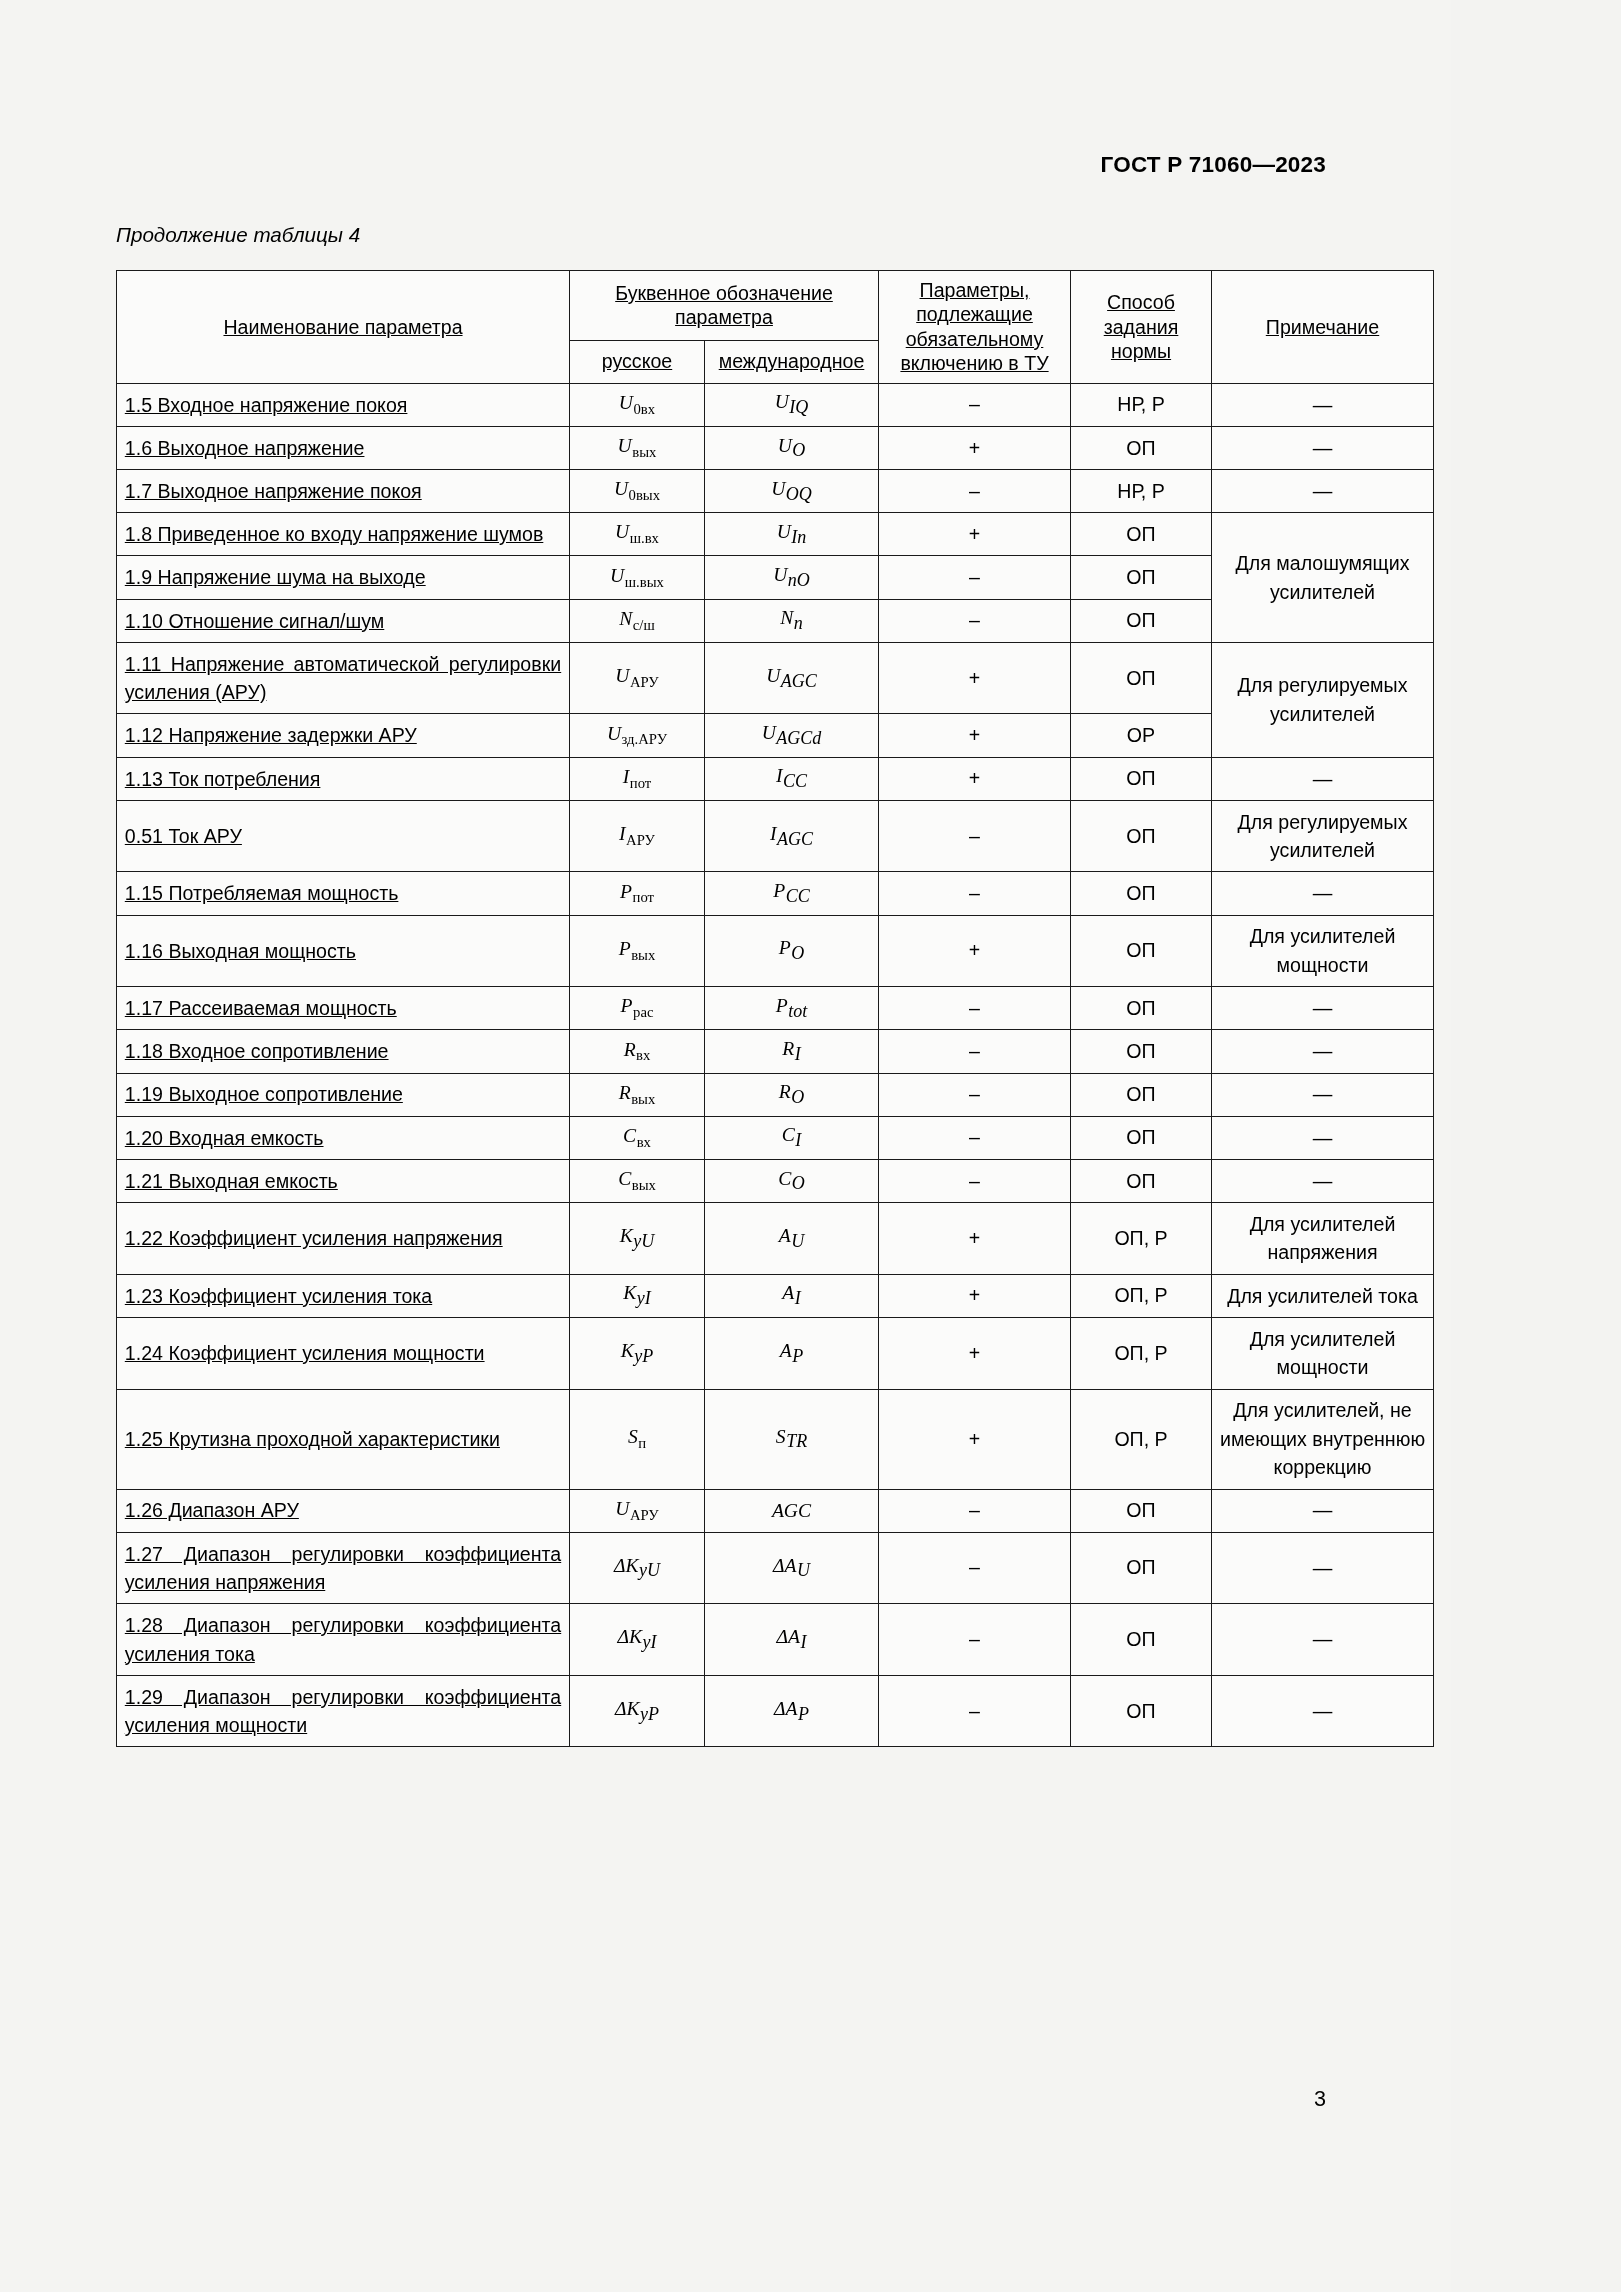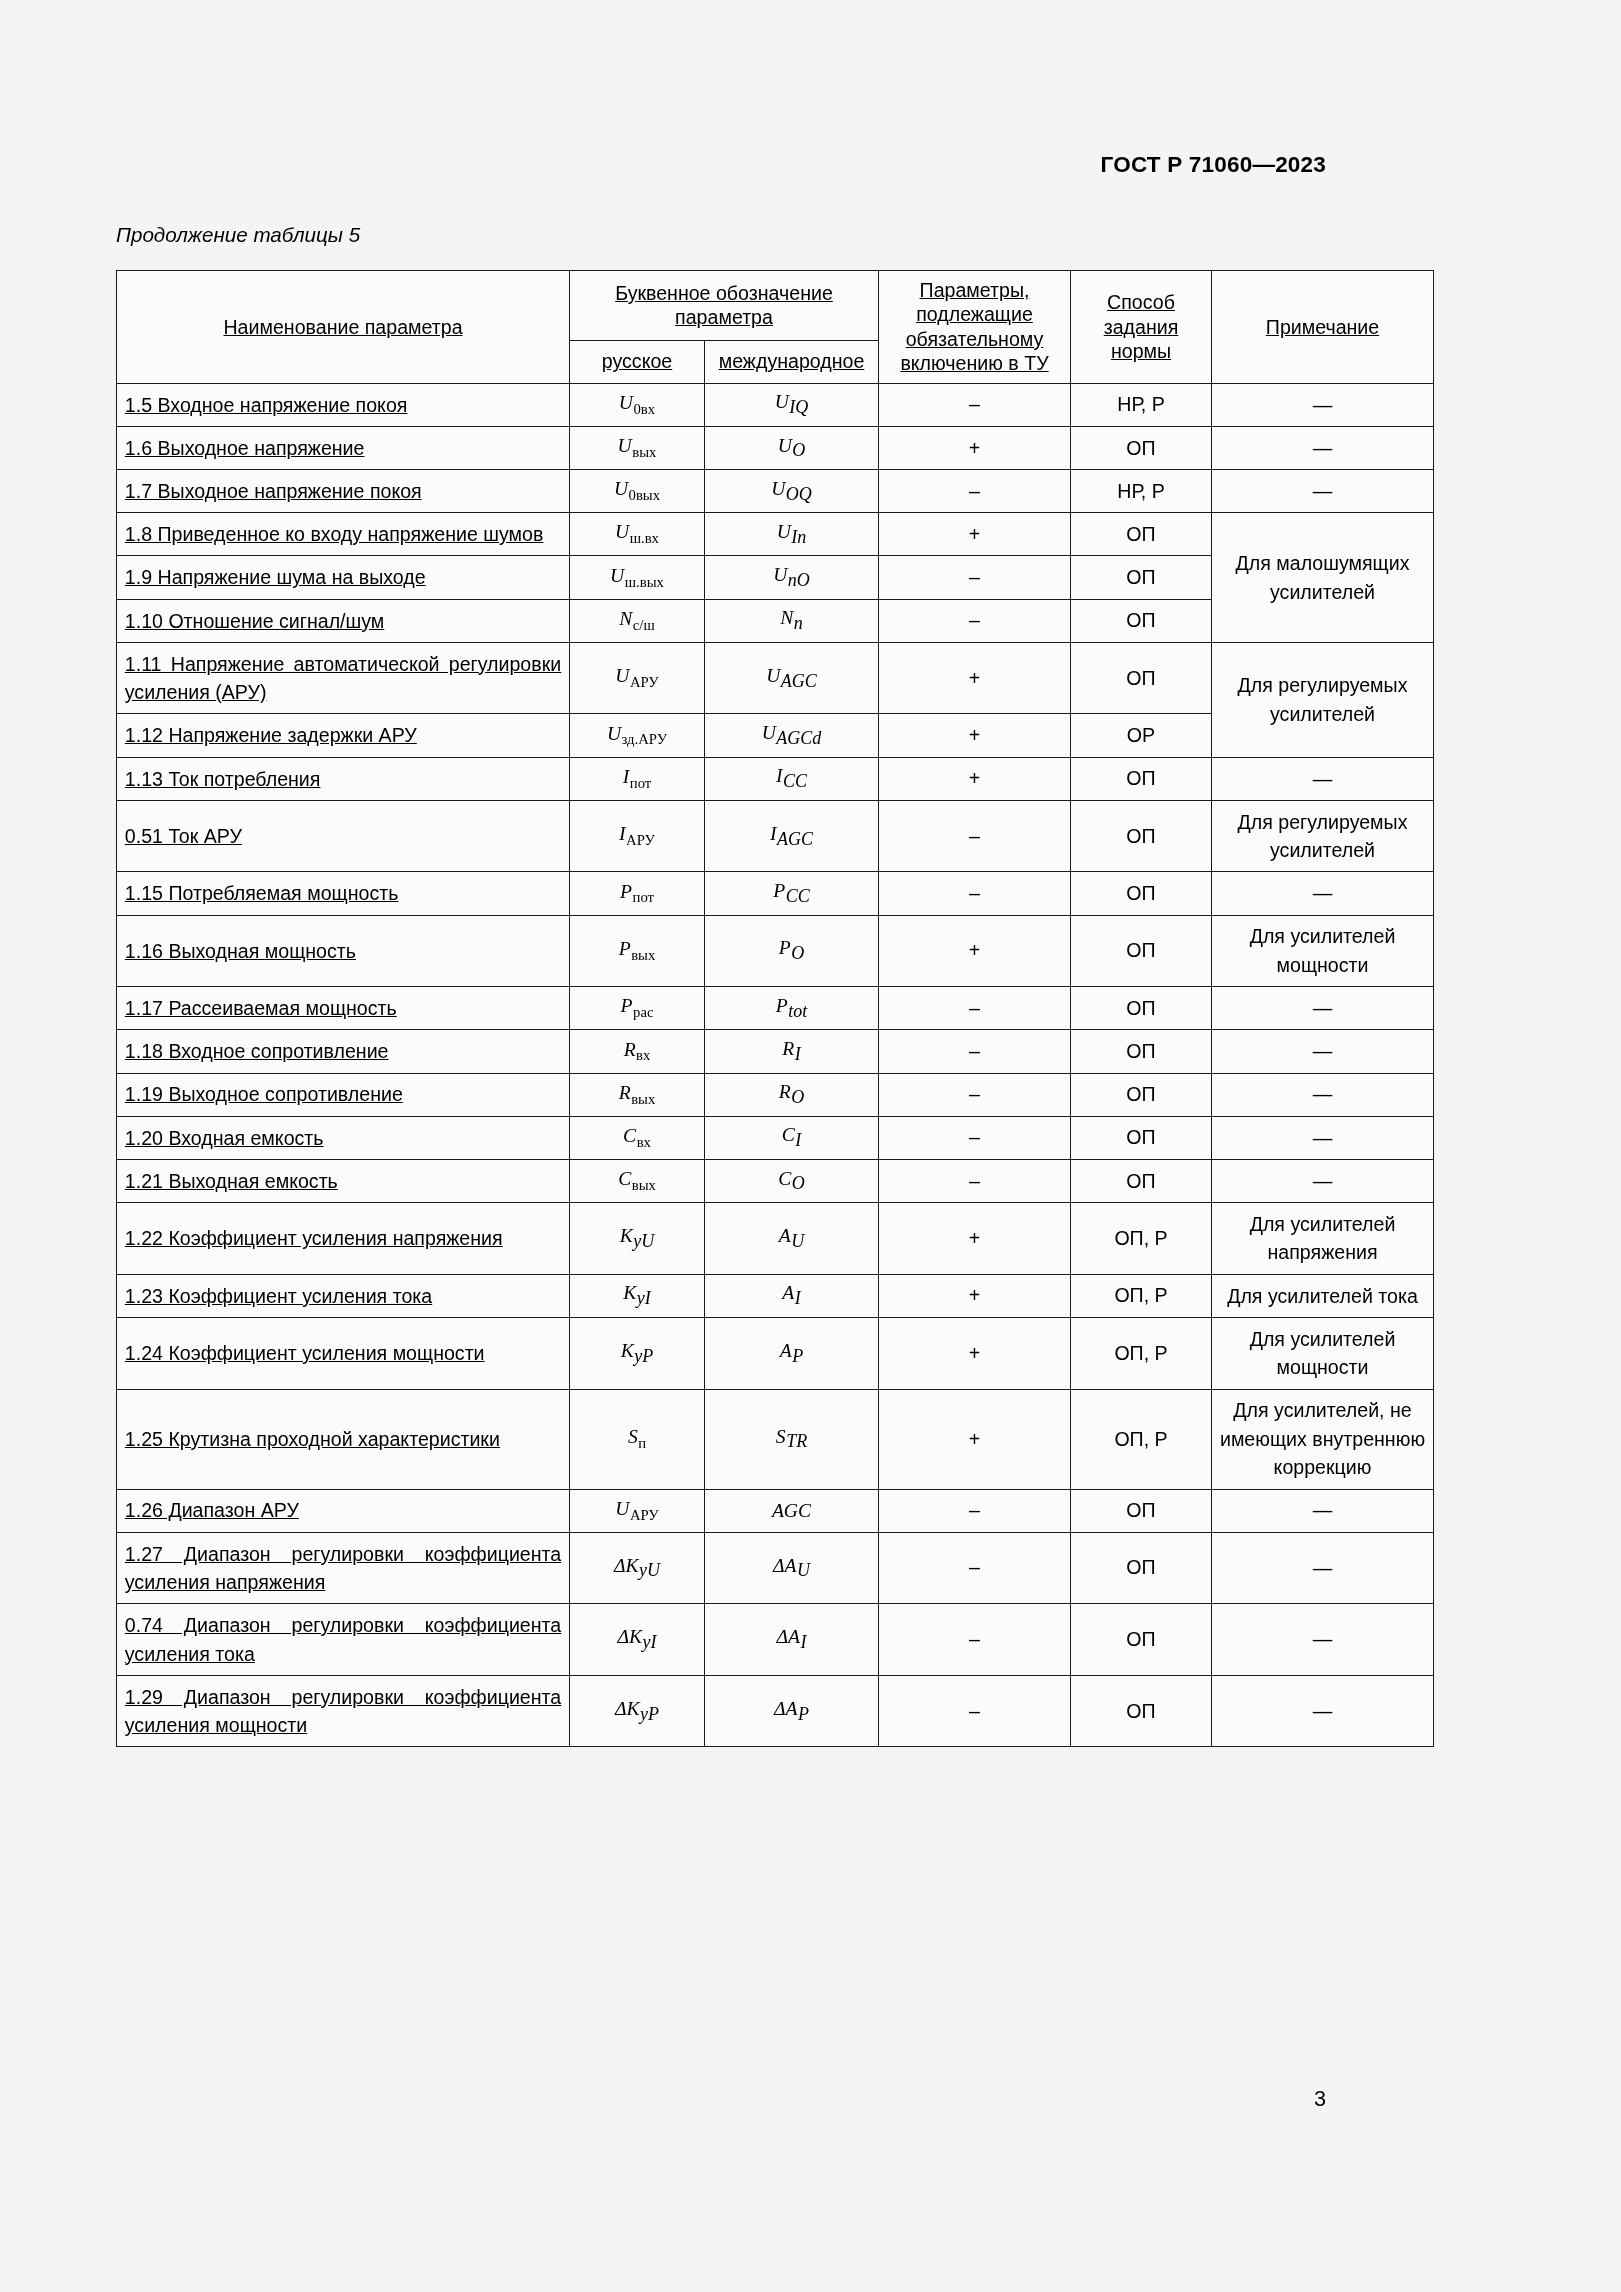--- a/index.html
+++ b/index.html
@@ -119,21 +119,21 @@
     font-size: 21.6px;
   }
 </style>
 </head>
 <body>
 
 <div class="page">
 
   <div class="header">ГОСТ Р 71060—2023</div>
 
-  <div class="caption">Продолжение таблицы 5</div>
+  <div class="caption">Продолжение таблицы 4</div>
 
   <div class="table-wrap">
     <table class="gost">
       <colgroup>
         <col class="c0">
           <col class="c1">
           <col class="c2">
           <col class="c3">
           <col class="c4">
           <col class="c5">
@@ -374,21 +374,21 @@
               <span class="just">1.27  Диапазон регулировки коэффициента усиления напряжения</span>
             </td>
             <td class="sym"><span>ΔK</span><span class="sub-i">yU</span></td>
             <td class="sym"><span>ΔA</span><span class="sub-i">U</span></td>
             <td class="center">–</td>
             <td class="center">ОП</td>
             <td class="note">—</td>
           </tr>
           <tr>
             <td class="name">
-              <span class="just">0.74  Диапазон регулировки коэффициента усиления тока</span>
+              <span class="just">1.28  Диапазон регулировки коэффициента усиления тока</span>
             </td>
             <td class="sym"><span>ΔK</span><span class="sub-i">yI</span></td>
             <td class="sym"><span>ΔA</span><span class="sub-i">I</span></td>
             <td class="center">–</td>
             <td class="center">ОП</td>
             <td class="note">—</td>
           </tr>
           <tr>
             <td class="name">
               <span class="just">1.29  Диапазон регулировки коэффициента усиления мощности</span>

